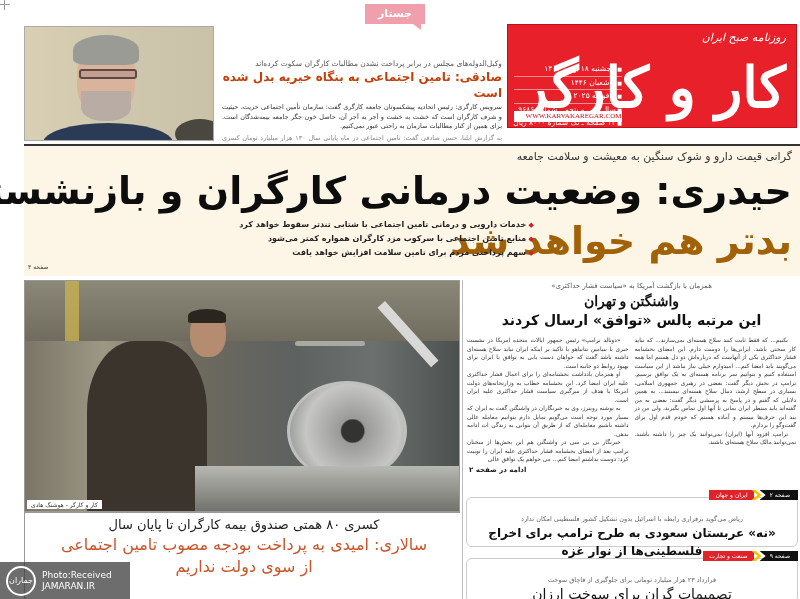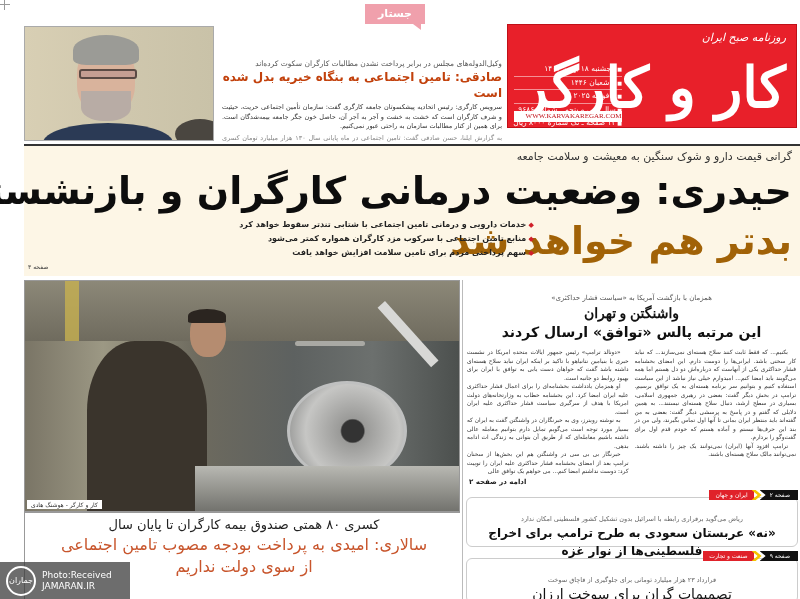--- a/index.html
+++ b/index.html
@@ -98,21 +98,21 @@
 
   
   .watermark {
     position: absolute; left: 0; top: 562px; width: 130px; height: 37px; background: rgba(60,60,60,0.75);
     display: flex; align-items: center;
   }
   .watermark .wm-logo { width: 30px; height: 30px; border: 2px solid #fff; border-radius: 50%; margin-left: 6px; color: #fff; font-size: 8px; display: flex; align-items: center; justify-content: center; }
   .watermark .wm-text { margin-left: 6px; color: #fff; font-size: 9px; line-height: 11px; }
 
   
-  .right-article { position: absolute; left: 463px; top: 280px; width: 337px; text-align: center; margin-top: 12px; }
+  .right-article { position: absolute; left: 463px; top: 280px; width: 337px; text-align: center; }
   .right-article .kicker { font-size: 7px; color: #555; line-height: 12px; }
   .right-article .h1 { font-size: 14px; font-weight: bold; line-height: 19px; color: #111; font-family: Liberation Serif, serif; }
   .right-article .h2 { font-size: 14px; font-weight: bold; line-height: 19px; color: #111; }
   .right-article .cols { display: flex; flex-direction: row-reverse; gap: 6px; margin-top: 6px; padding: 0 4px; }
   .right-article .col { flex: 1; text-align: justify; font-size: 5.8px; color: #333; line-height: 8.5px; }
   .right-article .col p { text-indent: 8px; }
   .right-article .cont { font-size: 7px; font-weight: bold; text-align: left; padding-left: 6px; margin-top: 2px; }
   .right-rule { position: absolute; left: 462px; top: 280px; width: 1px; height: 320px; background: #bbb; }
 
   

